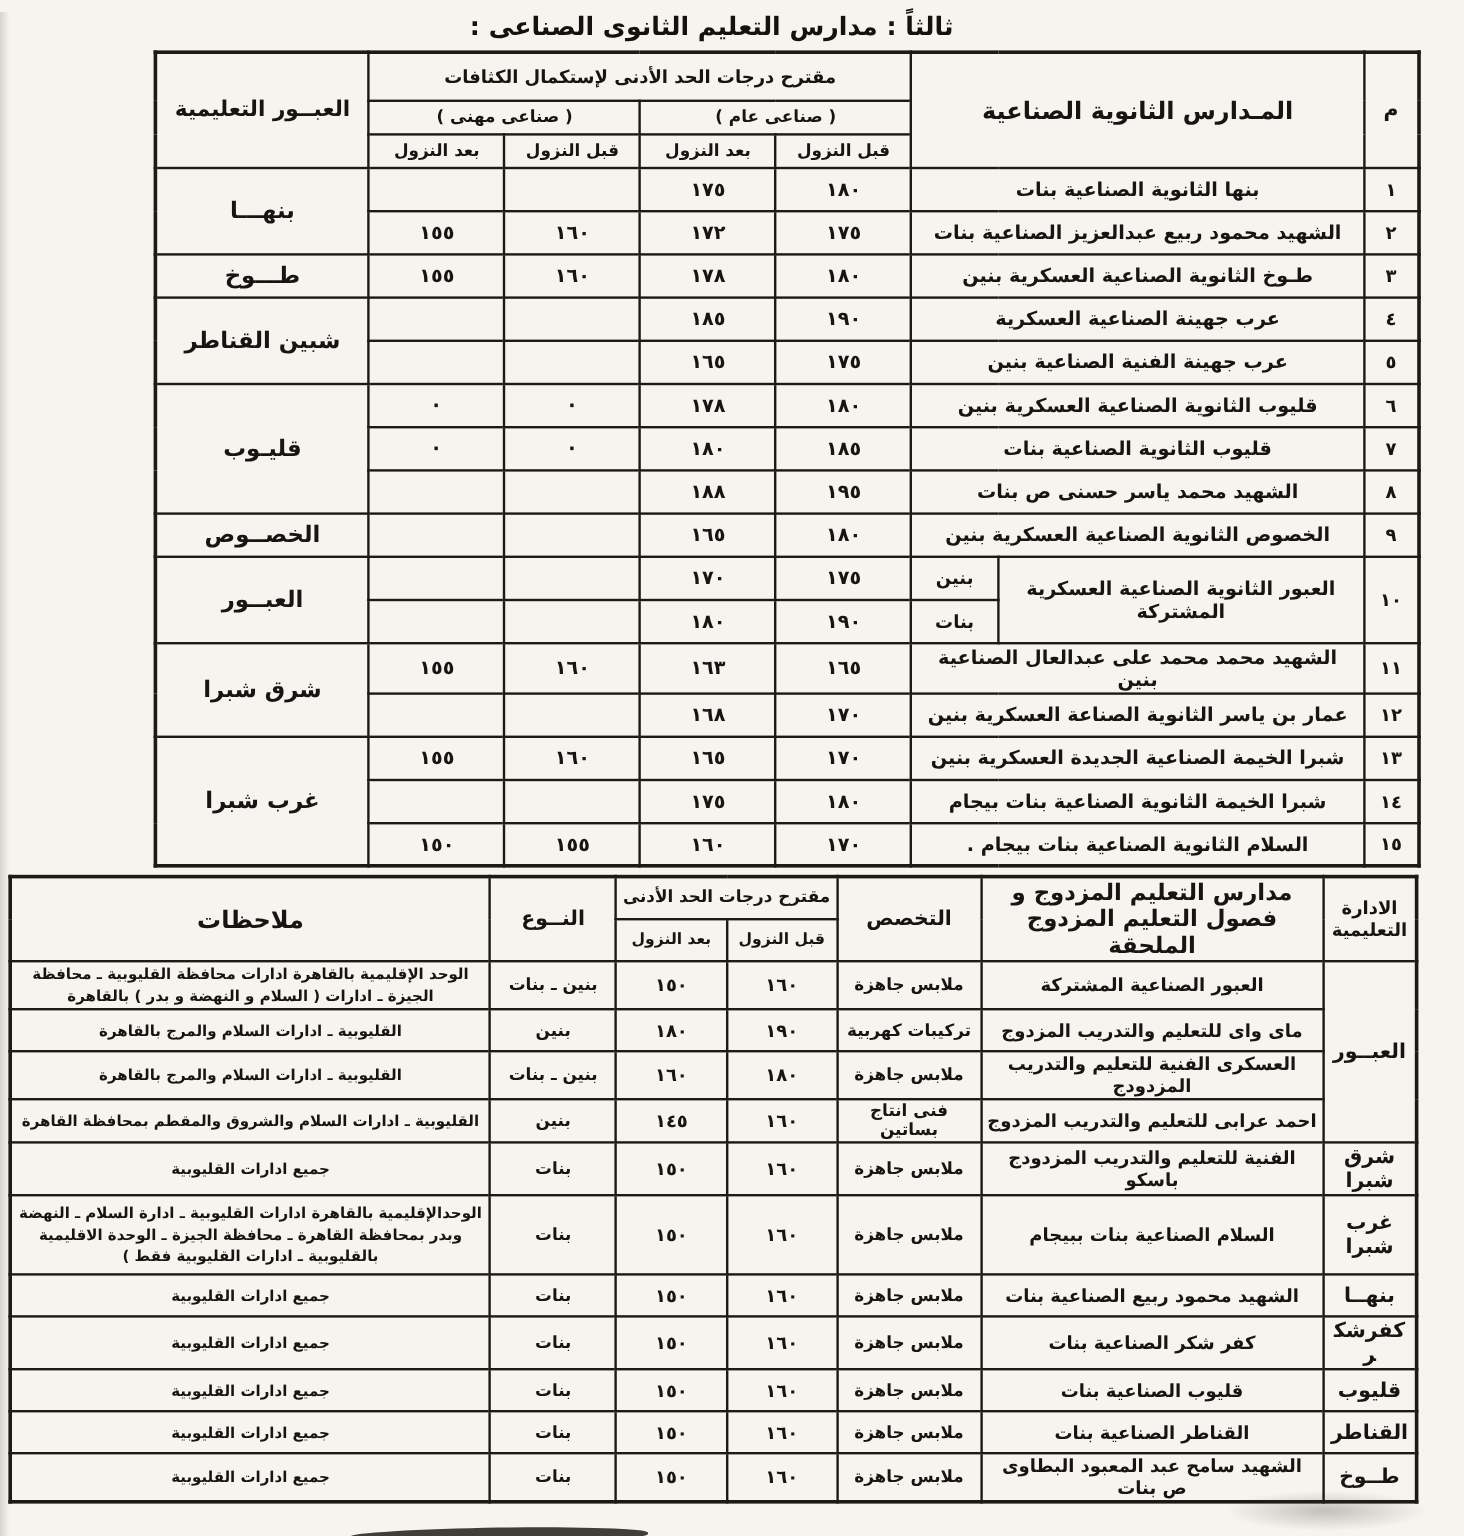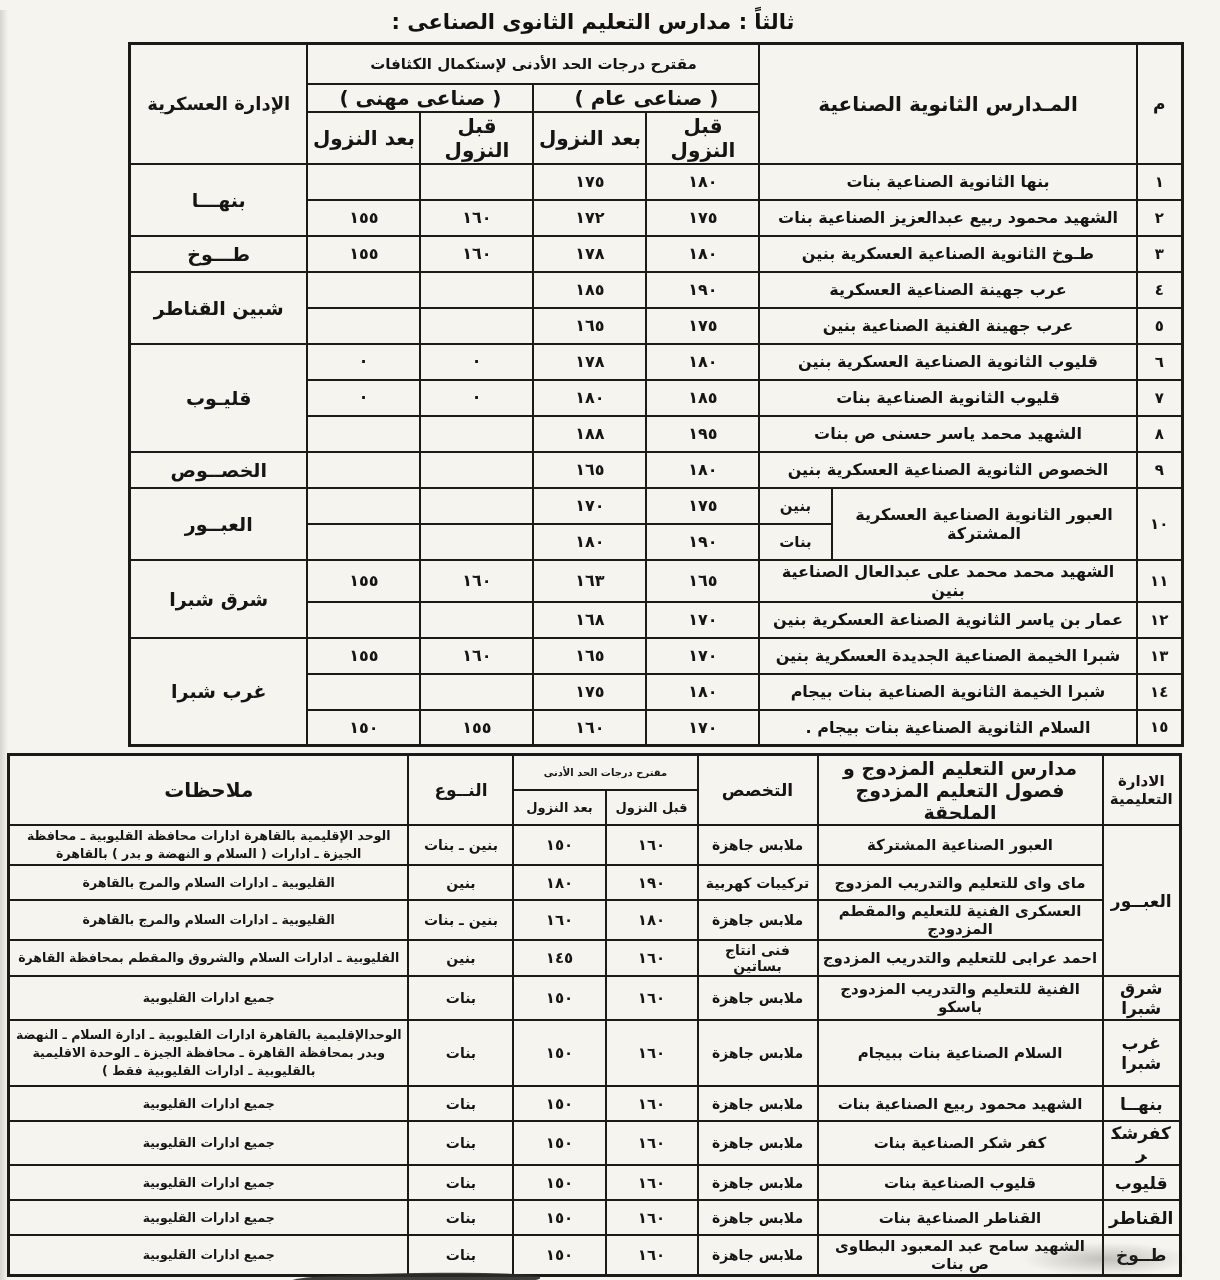--- a/index.html
+++ b/index.html
@@ -40,21 +40,21 @@
     width:1053px;
     margin-left:auto;
     margin-right:36px;
     border:3px solid #1c1a17;
   }
   .t1 thead tr.hr1{height:40px;}
   .t1 thead tr.hr2{height:28px;}
   .t1 thead tr.hr3{height:28px;}
   .t1 tbody tr{height:36px;}
   .t1 .head-proposed{font-size:15px;}
-  .t1 .head-sub{font-size:20px;}
+  .t1 .head-sub{font-size:14px;}
   .t1 .head-schools{font-size:20px;}
   .t1 .head-admin{font-size:18px;}
   .t1 .head-num{font-size:17px;}
   .t1 td.num{font-size:15px;}
   .t1 td.school{font-size:16px;}
   .t1 td.gender{font-size:15px;}
   .t1 td.score{font-size:16px;letter-spacing:1px;}
   .t1 td.admin{font-size:19px;}
   
   .t2{
@@ -62,21 +62,21 @@
     margin-right:38px;
     margin-top:6px;
     border:3px solid #1c1a17;
   }
   .t2 thead tr{height:30px;}
   .t2 tbody tr{height:35px;}
   .t2 tbody tr.tall{height:66px;}
   .t2 .head-admin2{font-size:15px;}
   .t2 .head-schools2{font-size:19px;}
   .t2 .head-spec{font-size:17px;}
-  .t2 .head-proposed2{font-size:10px;}
+  .t2 .head-proposed2{font-size:14px;}
   .t2 .head-sub2{font-size:13px;}
   .t2 .head-type{font-size:17px;}
   .t2 .head-notes{font-size:20px;}
   .t2 td.admin2{font-size:17px;}
   .t2 td.school2{font-size:15px;}
   .t2 td.spec{font-size:14px;}
   .t2 td.score{font-size:15px;letter-spacing:1px;}
   .t2 td.type{font-size:14px;}
   .t2 td.notes{font-size:12.5px;line-height:1.45;}
   
@@ -110,21 +110,21 @@
       <col style="width:113px">
       <col style="width:113px">
       <col style="width:113px">
       <col style="width:178px">
     </colgroup>
     <thead>
       <tr class="hr1">
         <th rowspan="3" class="head-num">م</th>
         <th rowspan="3" colspan="2" class="head-schools">المـدارس الثانوية الصناعية</th>
         <th colspan="4" class="head-proposed">مقترح درجات الحد الأدنى  لإستكمال الكثافات</th>
-        <th rowspan="3" class="head-admin">الإدارة العسكرية</th>
+        <th rowspan="3" class="head-admin">العبــور التعليمية</th>
       </tr>
       <tr class="hr2">
         <th colspan="2" class="head-sub">( صناعى عام )</th>
         <th colspan="2" class="head-sub">( صناعى مهنى )</th>
       </tr>
       <tr class="hr3">
         <th class="head-sub">قبل النزول</th>
         <th class="head-sub">بعد النزول</th>
         <th class="head-sub">قبل النزول</th>
         <th class="head-sub">بعد النزول</th>
@@ -307,21 +307,21 @@
         </tr>
         <tr>
           <td class="school2">ماى واى للتعليم والتدريب المزدوج</td>
           <td class="spec">تركيبات كهربية</td>
           <td class="score">١٩٠</td>
           <td class="score">١٨٠</td>
           <td class="type">بنين</td>
           <td class="notes">القليوبية ـ ادارات السلام والمرج بالقاهرة</td>
         </tr>
         <tr>
-          <td class="school2">العسكرى الفنية للتعليم والمقطم المزدودج</td>
+          <td class="school2">العسكرى الفنية للتعليم والتدريب المزدودج</td>
           <td class="spec">ملابس جاهزة</td>
           <td class="score">١٨٠</td>
           <td class="score">١٦٠</td>
           <td class="type">بنين ـ بنات</td>
           <td class="notes">القليوبية ـ ادارات السلام والمرج بالقاهرة</td>
         </tr>
         <tr>
           <td class="school2">احمد عرابى للتعليم والتدريب المزدوج</td>
           <td class="spec">فنى انتاج بساتين</td>
           <td class="score">١٦٠</td>

